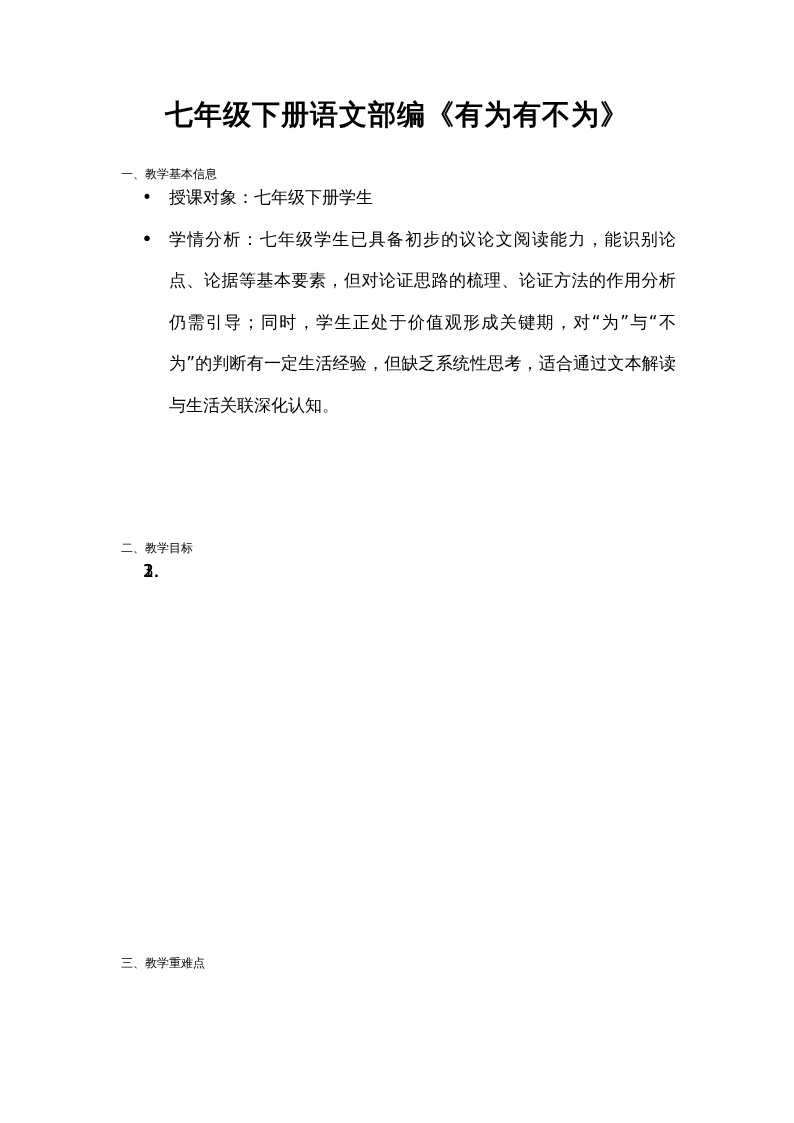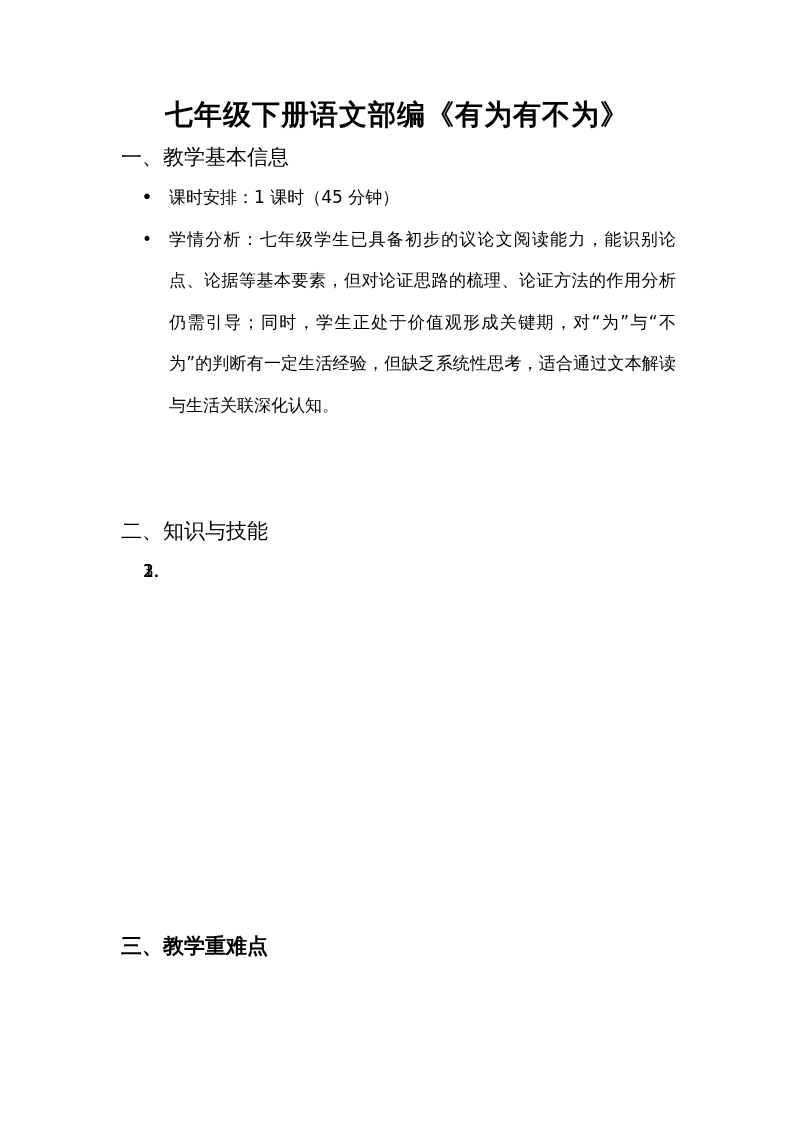--- a/index.html
+++ b/index.html
@@ -30,23 +30,24 @@
       top: 95px;
       text-align: center;
       font-size: 28px;
       font-weight: bold;
       line-height: 40px;
       letter-spacing: 1px;
     }
     .section-heading {
       position: absolute;
       left: 121px;
-      font-size: 21px;
+      font-size: 12px;
       line-height: 24px;
       white-space: nowrap;
+      margin-top: 17px;
     }
     .list {
       position: absolute;
       left: 0;
       margin: 0;
       padding: 0;
       list-style: none;
     }
     .list-item {
       position: relative;
@@ -79,43 +80,43 @@
 
 <div class="page">
 
   <h1 class="doc-title" style="margin:0;">七年级下册语文部编《有为有不为》</h1>
 
   <div class="section-heading" style="top:145px;">一、教学基本信息</div>
 
   <ul class="list" style="top:177px;">
     <li class="list-item">
       <span class="bullet-marker">•</span>
+      <span class="item-text">授课对象：七年级下册学生</span>
     </li>
     <li class="list-item">
       <span class="bullet-marker">•</span>
     </li>
     <li class="list-item">
       <span class="bullet-marker">•</span>
-      <span class="item-text">课时安排：1 课时（45 分钟）</span>
     </li>
     <li class="list-item">
       <span class="bullet-marker">•</span>
       <span class="item-text">学情分析：七年级学生已具备初步的议论文阅读能力，能识别论点、论据等基本要素，但对论证思路的梳理、论证方法的作用分析仍需引导；同时，学生正处于价值观形成关键期，对“为”与“不为”的判断有一定生活经验，但缺乏系统性思考，适合通过文本解读与生活关联深化认知。</span>
     </li>
   </ul>
 
-  <div class="section-heading" style="top:519px;">二、知识与技能</div>
+  <div class="section-heading" style="top:519px;">二、教学目标</div>
 
   <ol class="list" style="top:551px;">
     <li class="list-item">
       <span class="num-marker">1.</span>
     </li>
     <li class="list-item">
       <span class="num-marker">2.</span>
     </li>
     <li class="list-item">
       <span class="num-marker">3.</span>
     </li>
   </ol>
 
-  <div class="section-heading" style="top:934px;font-weight:bold;">三、教学重难点</div>
+  <div class="section-heading" style="top:934px;">三、教学重难点</div>
 
 </div>
 
 </body></html>

